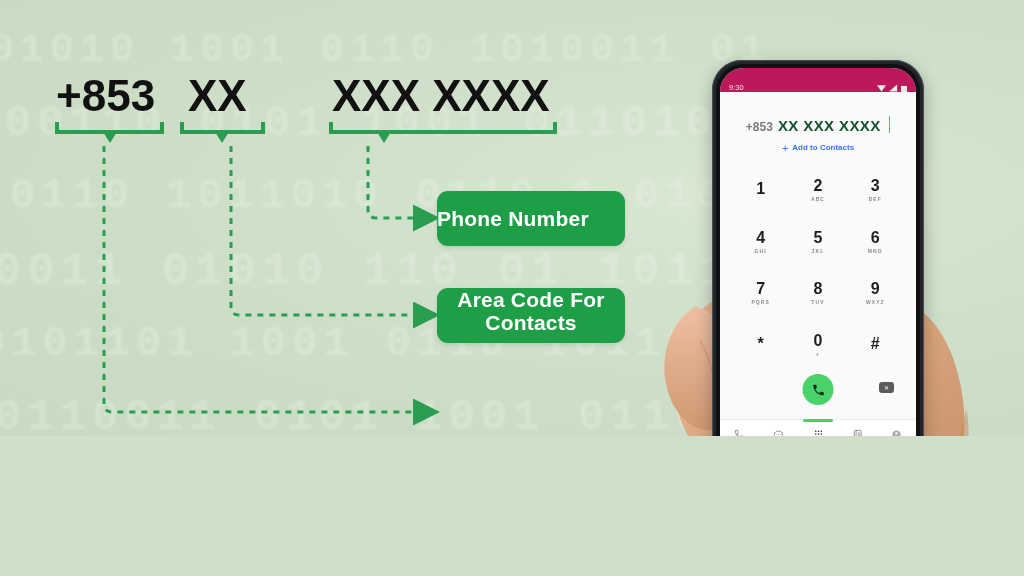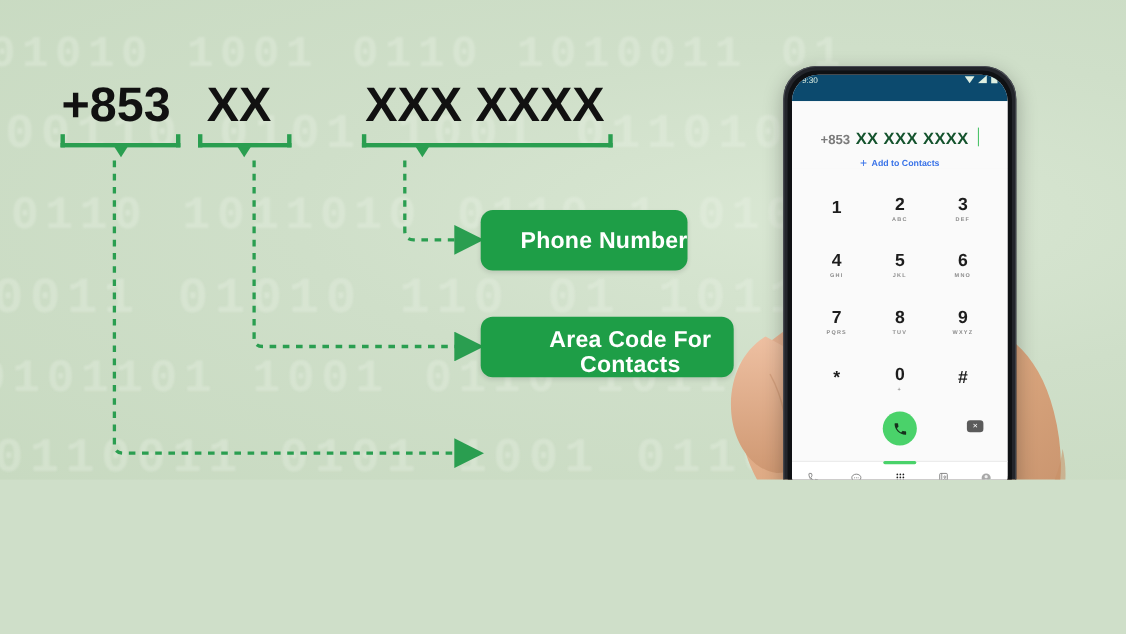--- a/index.html
+++ b/index.html
@@ -27,35 +27,35 @@
   .brk{position:absolute;height:12px;border:4px solid #2a9e50;border-top:none;
       box-sizing:border-box;}
   .brkArrow{position:absolute;width:0;height:0;
       border-left:7px solid transparent;border-right:7px solid transparent;
       border-top:11px solid #2a9e50;}
   
   .conn{position:absolute;left:0;top:0;width:660px;height:470px;
       pointer-events:none;}
   
   .lbl{position:absolute;background:#1e9e47;border-radius:11px;color:#fff;
-      display:flex;align-items:center;justify-content:flex-end;text-align:center;
+      display:flex;align-items:center;justify-content:flex-start;text-align:center;
       font-weight:700;font-size:21px;line-height:23px;letter-spacing:.2px;
       box-shadow:0 2px 4px rgba(0,0,0,.10);}
   
   #phoneWrap{position:absolute;left:700px;top:52px;width:240px;height:420px;}
   .bezel{position:absolute;left:12px;top:8px;width:212px;height:404px;
       background:#23252b;border-radius:30px;
       box-shadow:0 6px 18px rgba(0,0,0,.28), inset 0 0 0 1px #4a4d55;}
   .bezelInner{position:absolute;left:16px;top:12px;width:204px;height:396px;
       background:#0f1114;border-radius:27px;}
   .screen{position:absolute;left:20px;top:16px;width:196px;height:388px;
       background:#f6f6f6;border-radius:24px;overflow:hidden;display:flex;
       flex-direction:column;}
-  .statusbar{height:24px;background:#0c4a6e;color:#dff0e2;font-size:7.5px;
-      display:flex;align-items:flex-start;justify-content:space-between;
+  .statusbar{height:24px;background:#be185d;color:#dff0e2;font-size:7.5px;
+      display:flex;align-items:flex-end;justify-content:space-between;
       padding:0 9px;flex:0 0 auto;}
   .sbicons{display:flex;align-items:center;gap:3px;}
   .dialArea{background:#fafafa;flex:0 0 auto;padding-top:22px;text-align:center;}
   .numRow{display:flex;align-items:baseline;justify-content:center;gap:5px;}
   .cc{font-size:12px;color:#7b7b7b;font-weight:700;}
   .num{font-size:15px;color:#14532d;font-weight:700;letter-spacing:.4px;}
   .caret{display:inline-block;width:1.5px;height:17px;background:#4ec46b;
       margin-left:3px;position:relative;top:2px;}
   .addrow{margin-top:9px;font-size:8px;color:#3b74e8;font-weight:700;
       display:flex;align-items:center;justify-content:center;gap:4px;}
@@ -134,21 +134,21 @@
 
     <path d="M231,146 L231,307 Q231,315 239,315 L416,315" fill="none" stroke="#2a9e50" stroke-width="3" stroke-dasharray="6 6" stroke-linecap="butt" marker-end="url(#ah)"></path>
 
     <path d="M104,146 L104,404 Q104,412 112,412 L416,412" fill="none" stroke="#2a9e50" stroke-width="3" stroke-dasharray="6 6" stroke-linecap="butt" marker-end="url(#ah)"></path>
   </svg>
 
   <div class="lbl" style="left:437px;top:191px;width:188px;height:55px;">
     <span>Phone Number</span>
   </div>
 
-  <div class="lbl" style="left:437px;top:288px;width:188px;height:55px;flex-direction:column;padding-left:42px;">
+  <div class="lbl" style="left:437px;top:288px;width:188px;height:55px;flex-direction:column;">
     <span>Area Code For</span>
     <span>Contacts</span>
   </div>
 
 
   <svg id="hand" viewBox="0 0 384 276">
     <defs>
       <linearGradient id="skin" x1="0" y1="0" x2="1" y2="1">
         <stop offset="0%" stop-color="#e8b596"></stop>
         <stop offset="45%" stop-color="#dba77f"></stop>

